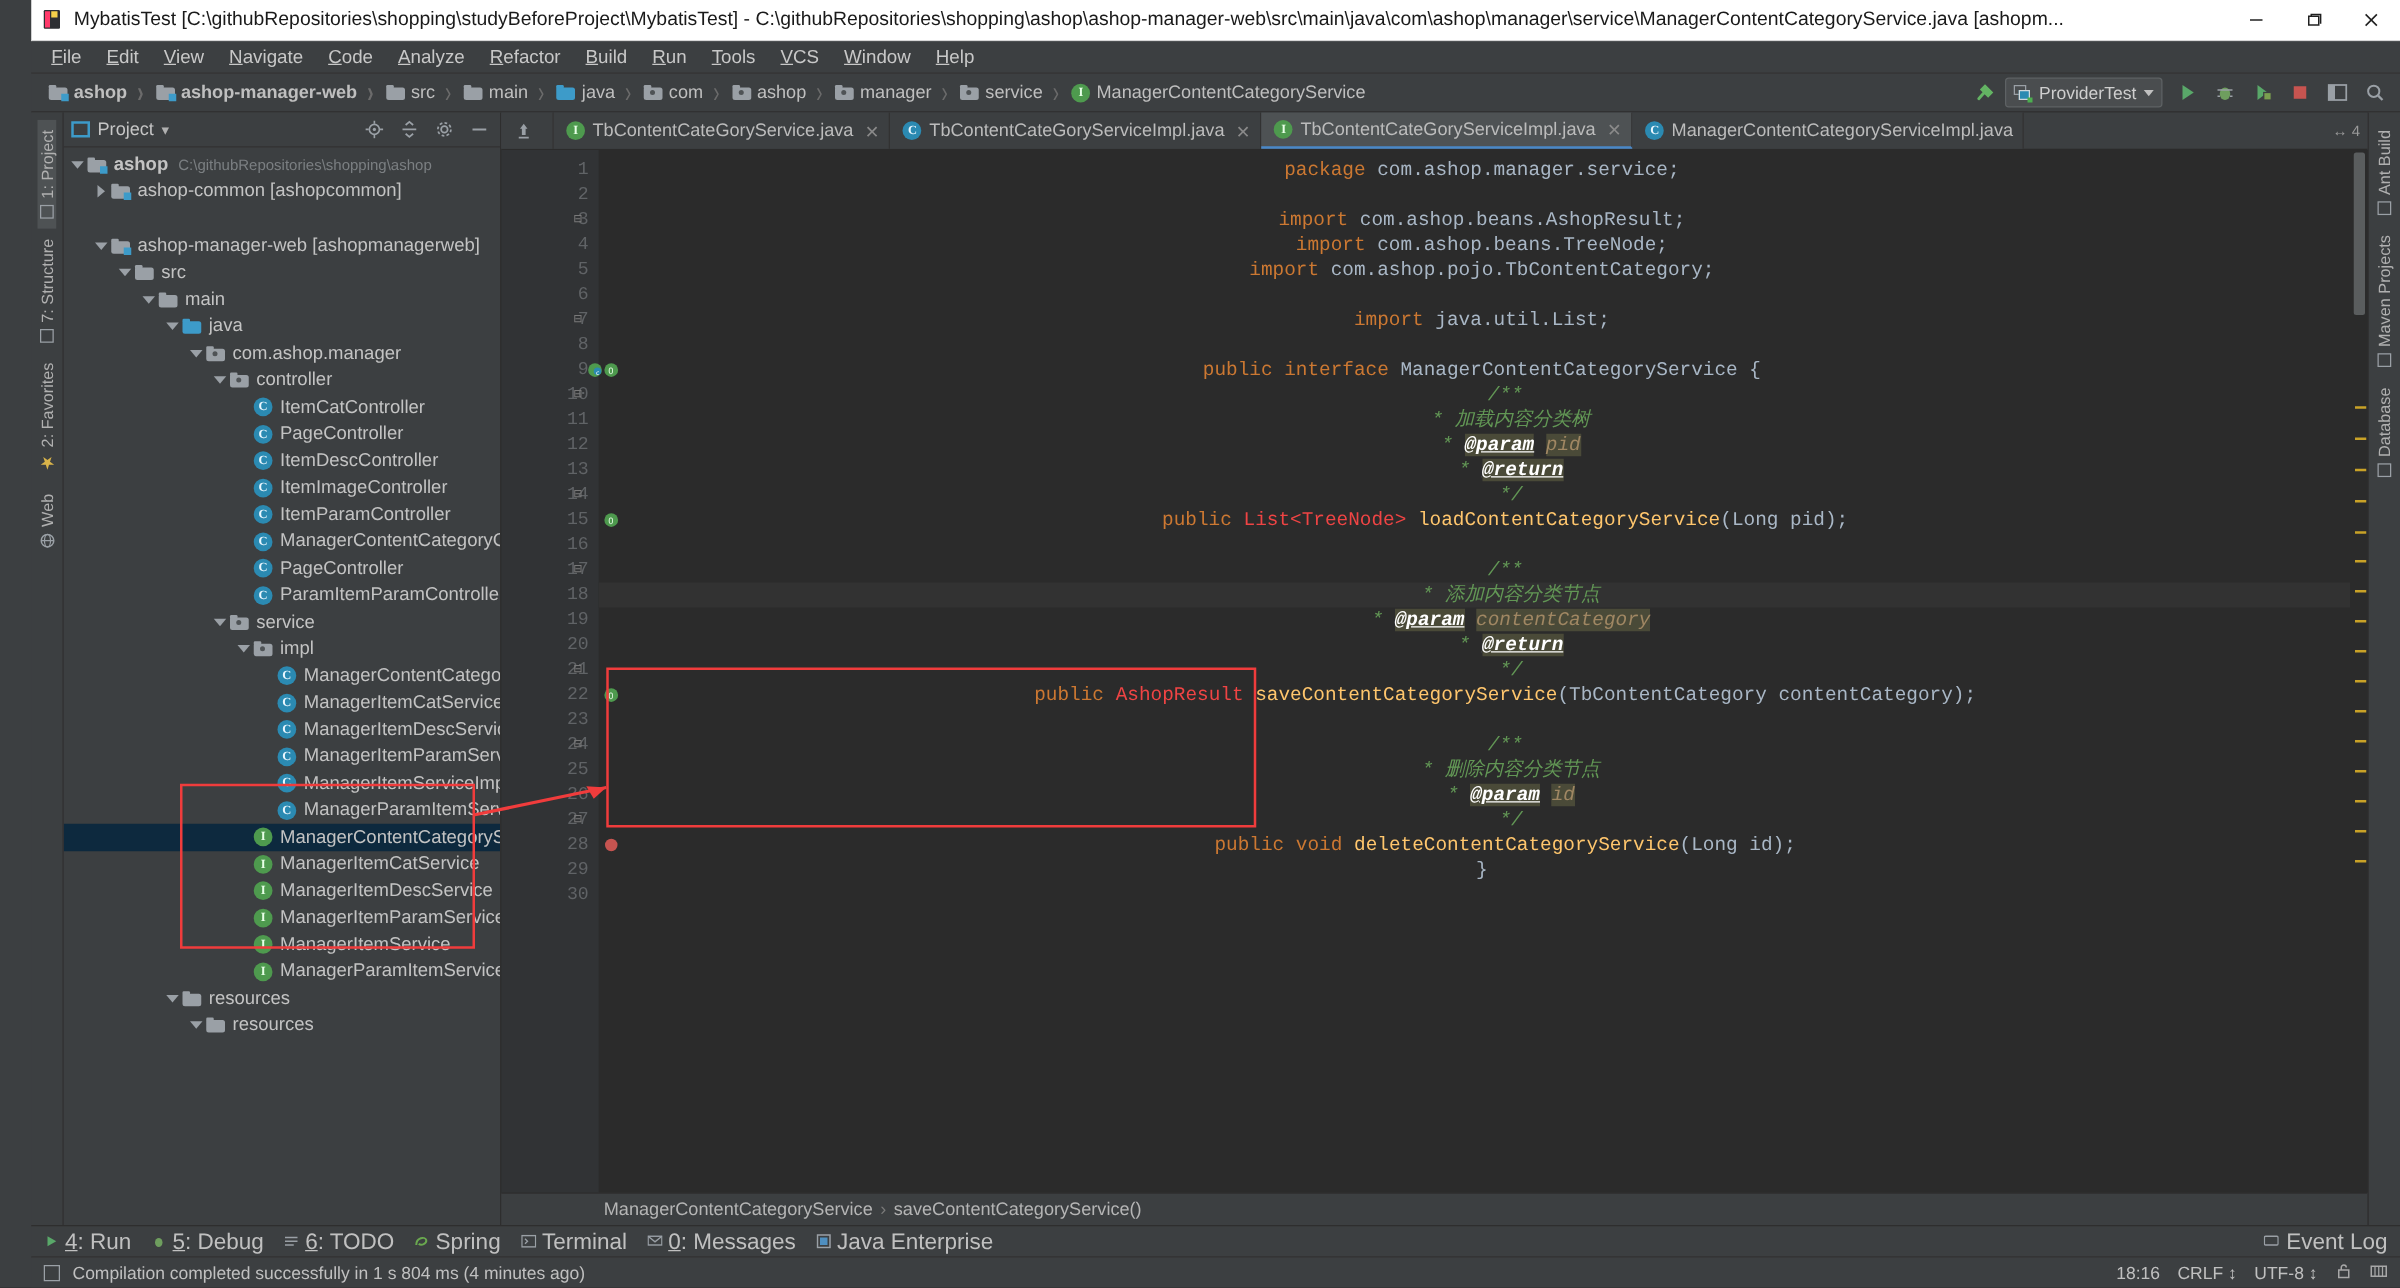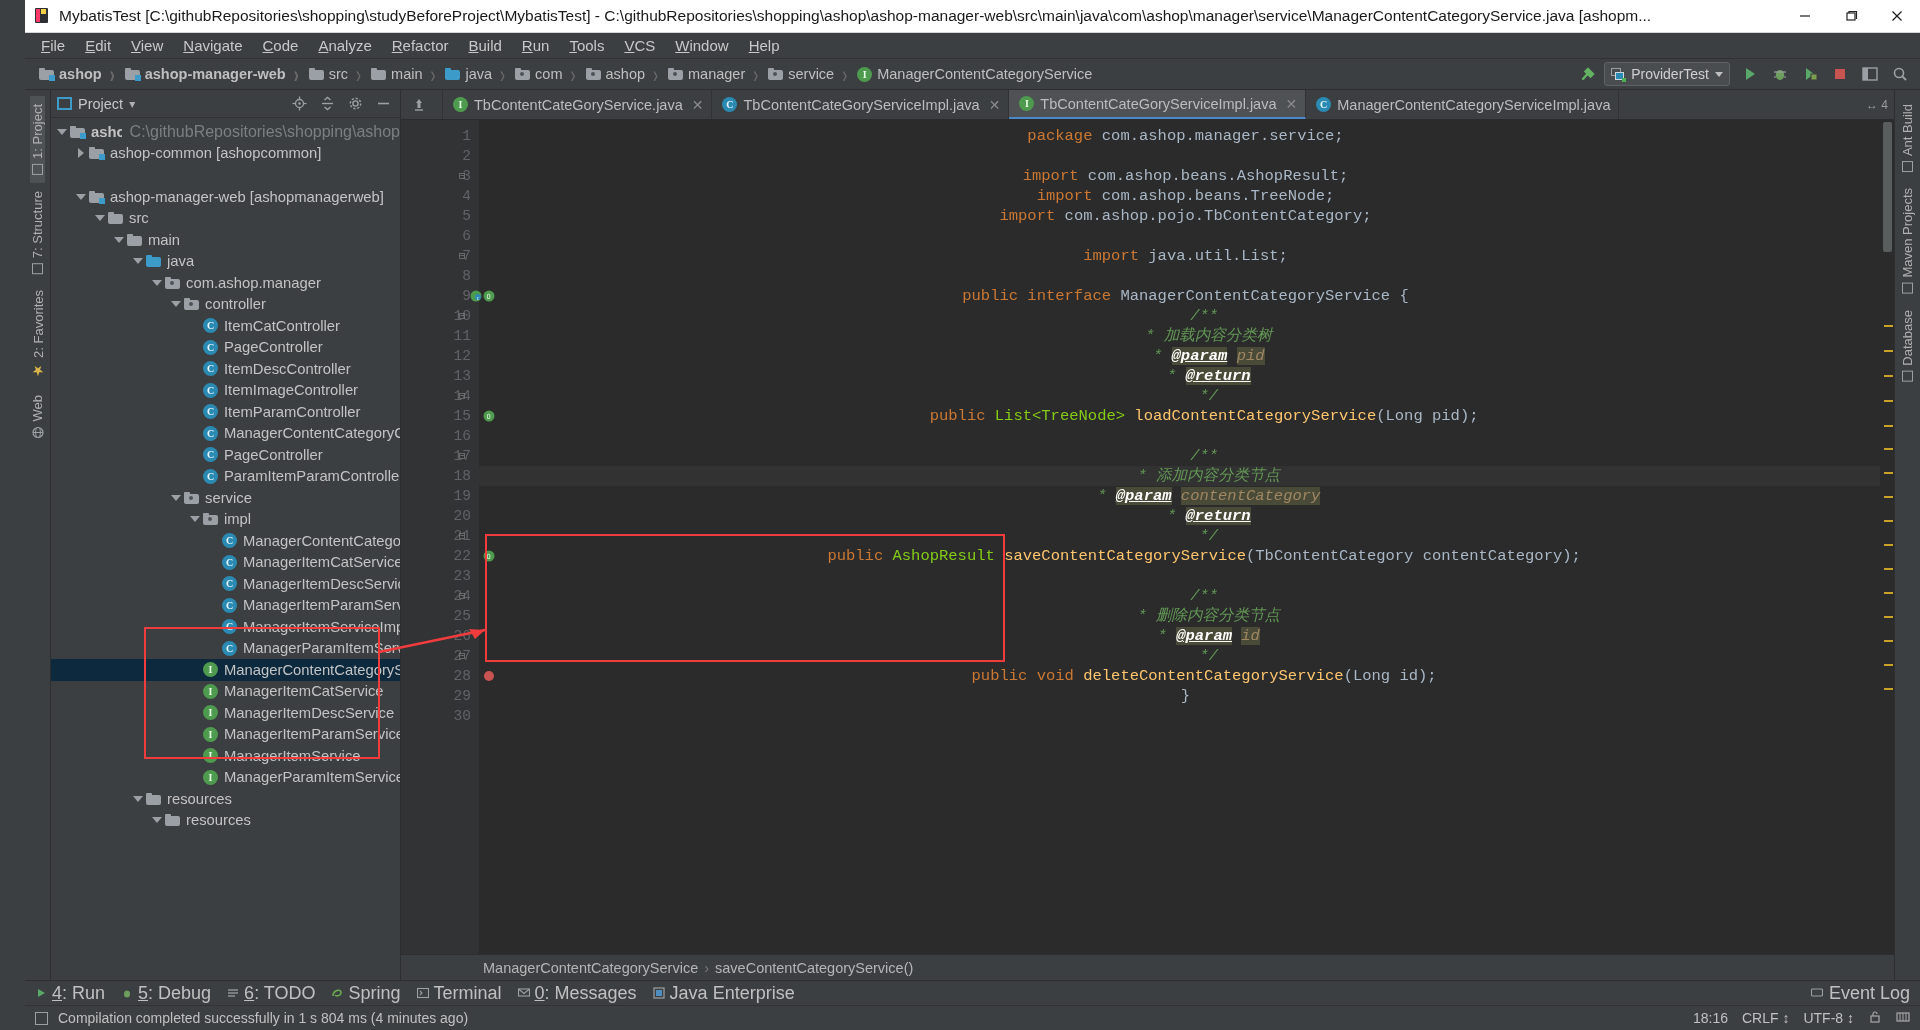--- a/index.html
+++ b/index.html
@@ -103,21 +103,21 @@
   .proj-head .spacer{flex:1 1 auto;}
   .hdr-btn{width:22px;height:22px;display:flex;align-items:center;justify-content:center;}
   .tree { flex:1 1 auto; overflow:hidden; padding-top:3px; font-size:14.8px; position:relative;}
   .row { height:21.5px; display:flex; align-items:center; white-space:nowrap; color:#c3c3c3; padding-left:4px;}
   .row.sel { background:#0d293e; }
   .arrow { width:13px;height:13px;flex:0 0 13px; display:flex;align-items:center;justify-content:center; margin-right:2px;}
   .arrow.down:after{content:"";border-left:5px solid transparent;border-right:5px solid transparent;border-top:6px solid #9aa0a6;}
   .arrow.right:after{content:"";border-top:5px solid transparent;border-bottom:5px solid transparent;border-left:6px solid #9aa0a6;}
   .row .ic { margin-right:6px; flex:0 0 auto; display:flex; align-items:center;}
   .row .txt { overflow:hidden; text-overflow:clip; }
-  .row .path { color:#7b7f82; margin-left:8px; font-size:16px;}
+  .row .path { color:#7b7f82; margin-left:8px; font-size:12px;}
   .bold{font-weight:bold;}
 
   
   .editor { flex:1 1 auto; display:flex; flex-direction:column; min-width:0; background:#2b2b2b;}
   .tabsrow { height:30px;flex:0 0 30px; background:#3c3f41; display:flex; align-items:stretch; border-bottom:1px solid #2b2b2b; position:relative;}
   .etab {
     display:flex;align-items:center;gap:6px;padding:0 8px 0 10px;font-size:14.5px;color:#bcbcbc;
     border-right:1px solid #323232; background:#3c3f41; cursor:default; white-space:nowrap;
   }
   .etab.active { background:#4e5254; border-bottom:2px solid #4a88c7;}
@@ -137,21 +137,21 @@
     white-space:pre;
     text-align:center;
   }
   .cl{height:20px;line-height:20px;padding-left:12px;}
   .cl.hl{background:#323232;}
   .kw{color:#cc7832;}
   .cmt{color:#629755;font-style:italic;}
   .tag{color:#ffffff;font-weight:bold;font-style:italic;text-decoration:underline;background:#4a4a38;}
   .tagv{color:#a08763;font-style:italic;background:#4a4a38;}
   .mth{color:#ffc66d;}
-  .typ{color:#84cc16;}
+  .typ{color:#ef4444;}
   .pln{color:#a9b7c6;}
   .foldmark{position:absolute;left:58px;color:#787878;font-size:11px;}
 
   .redbox{position:absolute;border:2.5px solid #f03c3c;pointer-events:none;}
   .redarrow{position:absolute;pointer-events:none;}
 
   .breadfoot {
     height:26px;flex:0 0 26px;background:#3c3f41;display:flex;align-items:center;
     padding-left:82px;font-size:14.5px;color:#b5b5b5;gap:6px;border-top:1px solid #2e2e2e;
   }

